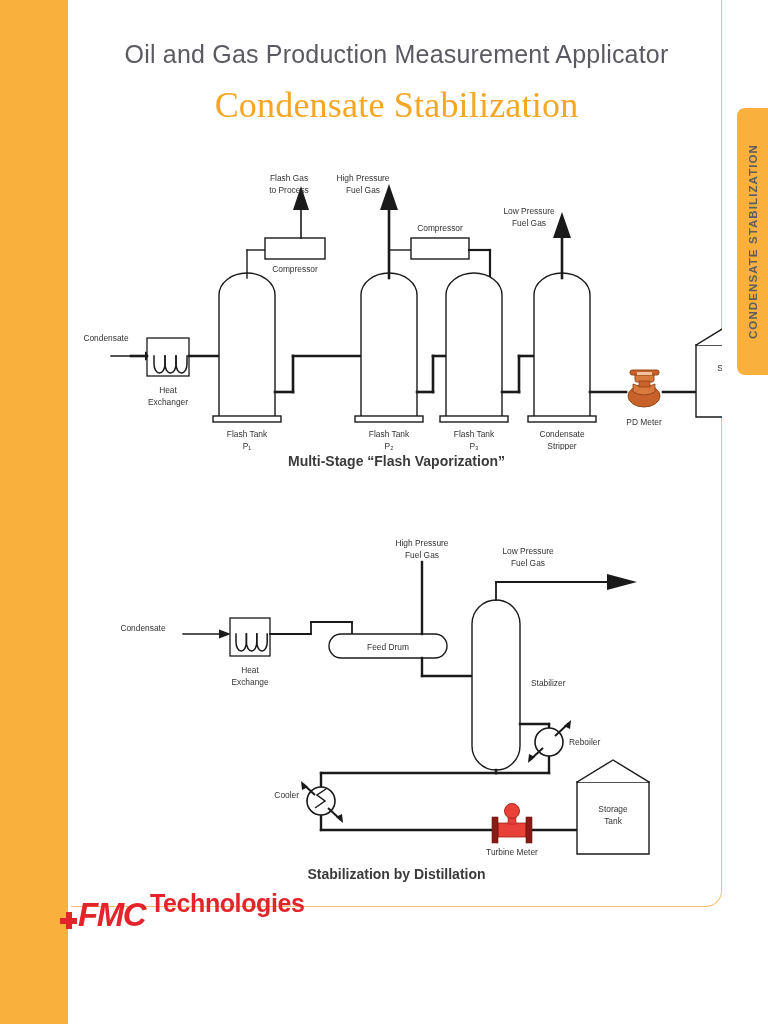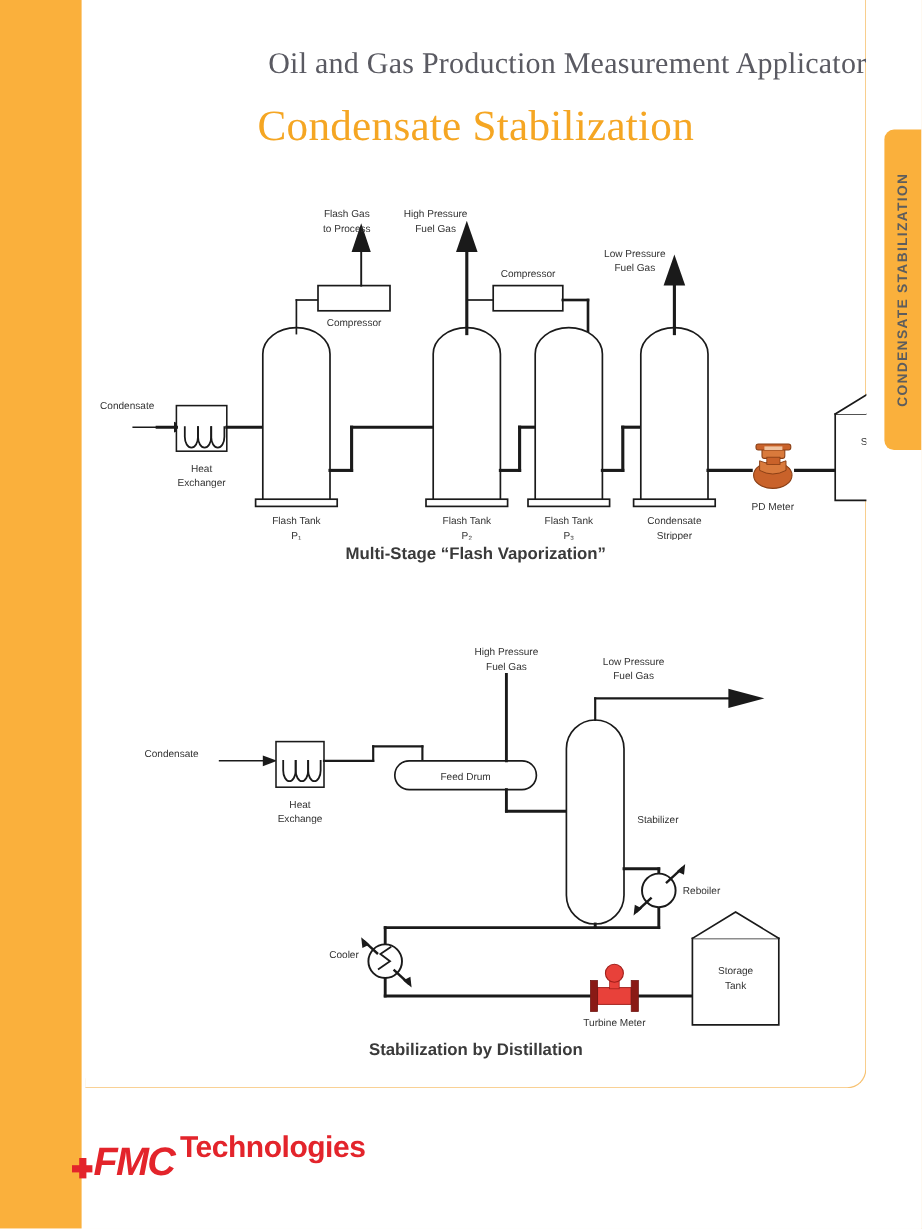--- a/index.html
+++ b/index.html
@@ -58,22 +58,22 @@
     font-weight: bold;
     letter-spacing: 1.1px;
     font-family: "Liberation Sans", sans-serif;
     white-space: nowrap;
   }
   
   #subtitle {
     position: absolute;
     left: 71px; top: 40px;
     width: 651px;
-    text-align: right;
-    font-family: Liberation Serif, serif;
+    text-align: center;
+    font-family: Liberation Sans, sans-serif;
     font-size: 25px;
     color: #5a5a62;
     letter-spacing: 0.2px;
   }
   #maintitle {
     position: absolute;
     left: 71px; top: 84px;
     width: 651px;
     text-align: center;
     font-family: "Liberation Serif", serif;
@@ -87,21 +87,21 @@
     text-align: center;
     font-family: "Liberation Sans", sans-serif;
     font-size: 14px;
     font-weight: bold;
     color: #3a3a3a;
     white-space: nowrap;
   }
   
   #footer-logo {
     position: absolute;
-    left: 60px; top: 944px;
+    left: 60px; top: 891px;
     display: flex;
     align-items: flex-end;
     white-space: nowrap;
   }
   .fmc-plus {
     display: inline-block;
     position: relative;
     width: 17px; height: 17px;
     margin-right: 1px;
     margin-bottom: 2px;

